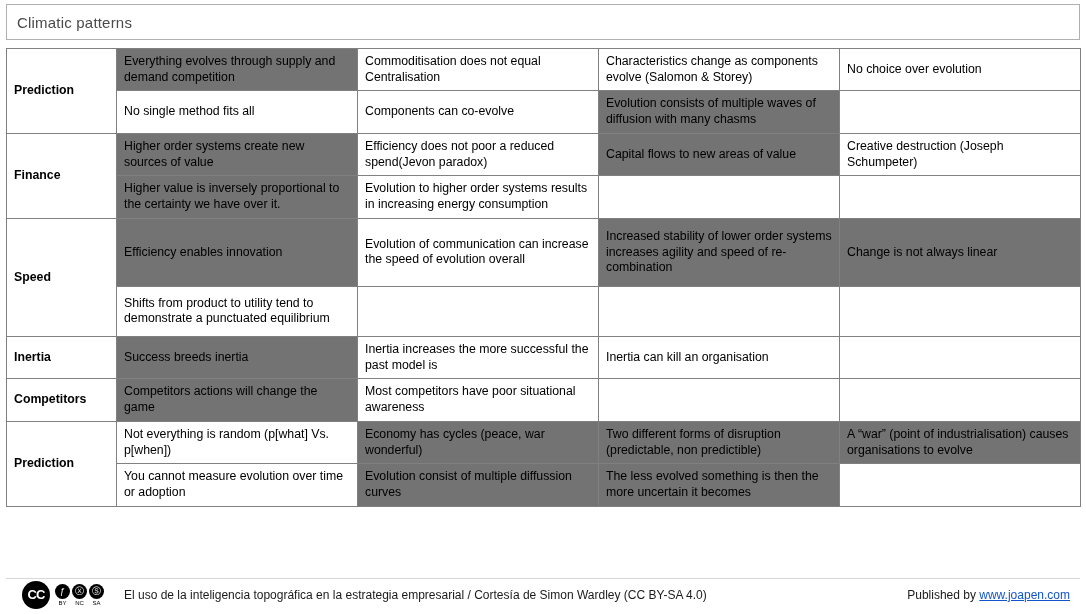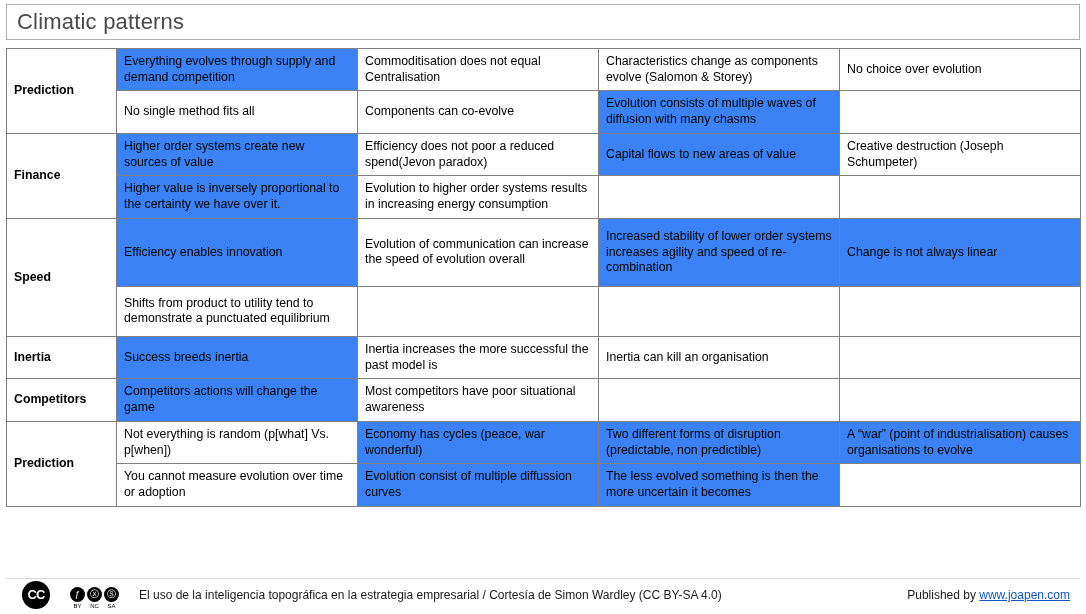--- a/index.html
+++ b/index.html
@@ -28,21 +28,21 @@
     width: 1074px;
     height: 36px;
     border: 1px solid #b0b0b0;
     box-sizing: border-box;
     display: flex;
     align-items: center;
     padding-left: 10px;
     background: #ffffff;
   }
   .title-bar .title {
-    font-size: 22px;
+    font-size: 15px;
     color: #4a4a4a;
     font-weight: normal;
     letter-spacing: 0.2px;
   }
   table.matrix {
     position: absolute;
     left: 6px;
     top: 48px;
     width: 1074px;
     border-collapse: collapse;
@@ -59,37 +59,37 @@
   td.rowlabel {
     width: 110px;
     font-weight: bold;
     font-size: 12.5px;
     padding-left: 8px;
   }
   td.cell {
     width: 241px;
   }
   td.hl {
-    background: #3b82f6;
+    background: #737373;
   }
   .footer {
     position: absolute;
     left: 6px;
     top: 578px;
     width: 1074px;
     height: 32px;
     display: flex;
     align-items: center;
     border-top: 1px solid #d8d8d8;
     box-sizing: border-box;
   }
   .cc-badge {
     display: flex;
-    align-items: flex-end;
-    gap: 20px;
+    align-items: center;
+    gap: 5px;
     margin-left: 16px;
   }
   .cc-circle {
     width: 28px;
     height: 28px;
     border-radius: 50%;
     background: #000000;
     color: #ffffff;
     display: flex;
     align-items: center;

